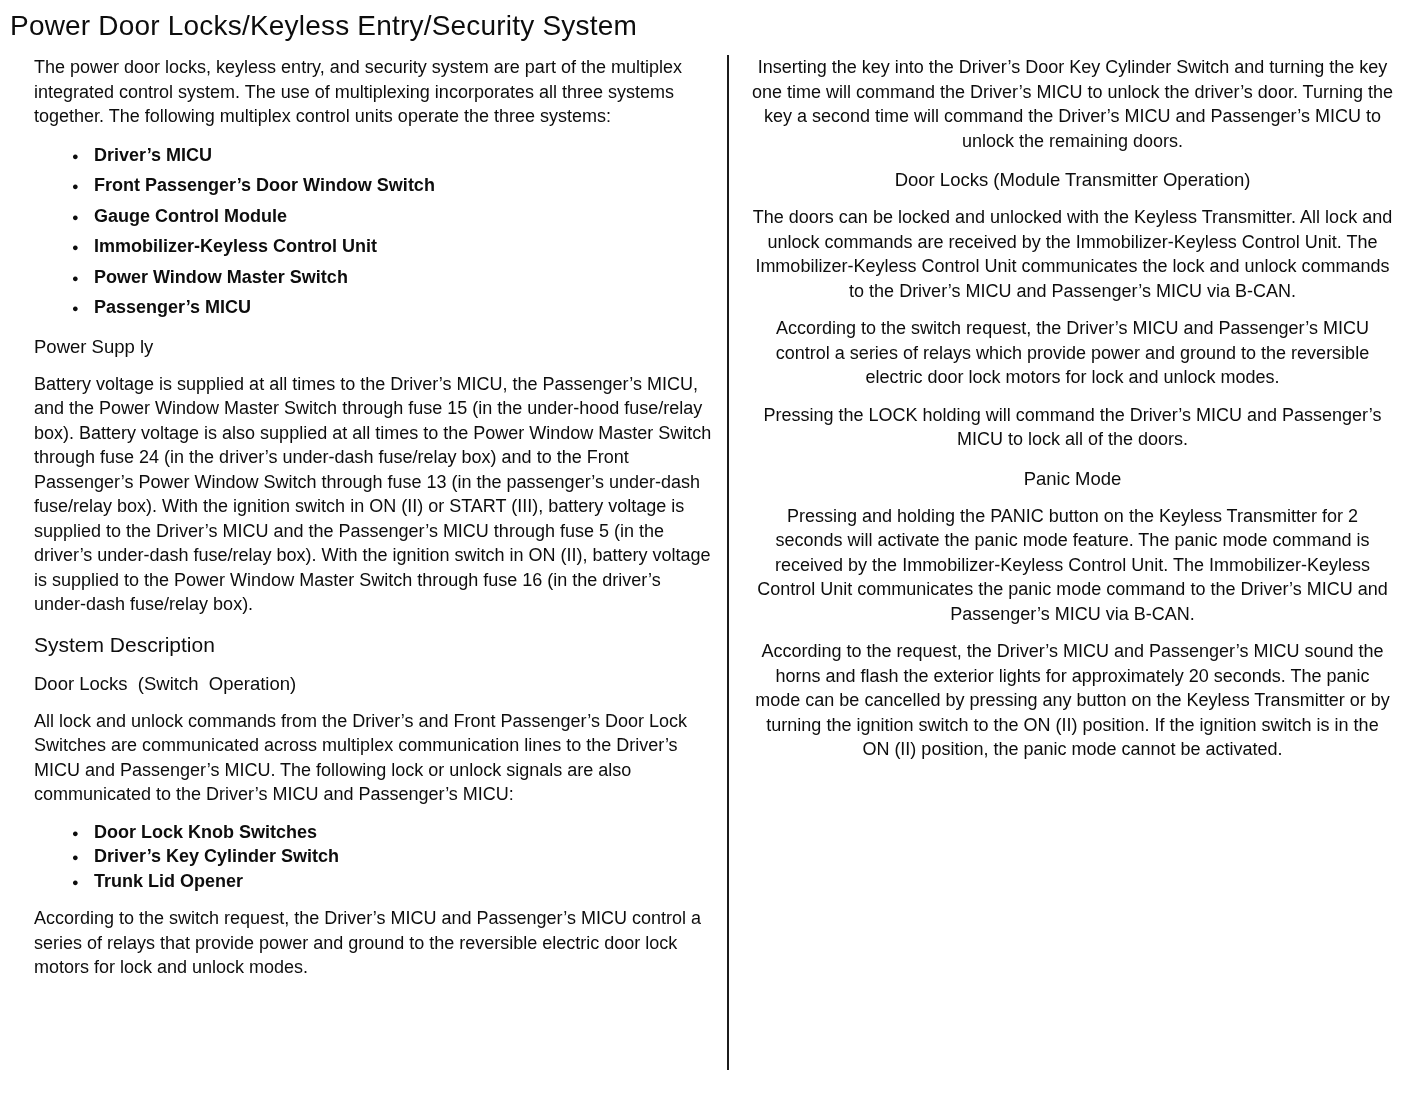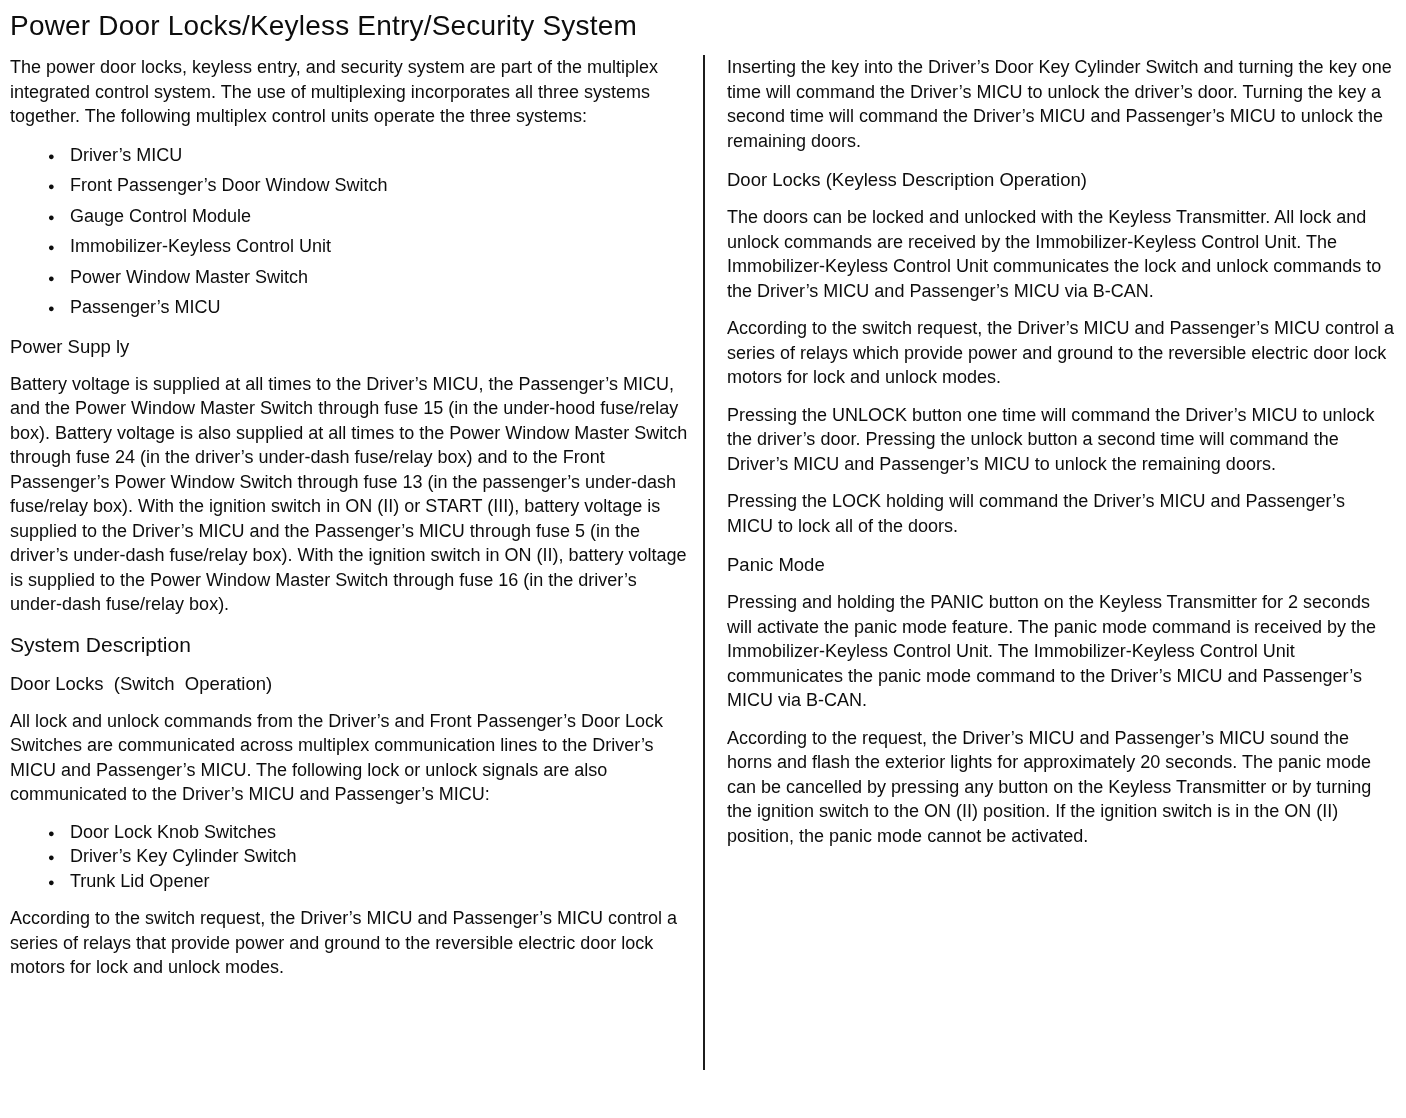--- a/index.html
+++ b/index.html
@@ -29,31 +29,33 @@
   }
   .columns {
     display: flex;
     align-items: flex-start;
     margin-top: 13px;
   }
   .col-left {
     width: 693px;
     flex: 0 0 693px;
     padding-right: 10px;
+    margin-left: 24px;
   }
   .col-divider {
     flex: 0 0 2px;
     width: 2px;
     height: 1015px;
     background: #1c1c1c;
   }
   .col-right {
     flex: 1 1 auto;
     padding-left: 22px;
     padding-right: 4px;
+    text-align: center;
   }
   p.body-para {
     font-size: 18px;
     line-height: 24.5px;
     margin: 0 0 13px 0;
   }
   .sub-heading {
     font-size: 18.5px;
     line-height: 24px;
     font-weight: 400;
@@ -61,20 +63,21 @@
     white-space: pre-wrap;
   }
   .mid-heading {
     font-size: 21px;
     font-weight: 400;
     margin: 16px 0 14px 0;
   }
   ul.bullet-list {
     list-style: none;
     margin: 14px 0 14px 0;
+    font-weight: bold;
   }
   ul.bullet-list li {
     font-size: 18px;
     line-height: 24.5px;
     padding-left: 60px;
     position: relative;
   }
   ul.bullet-list li::before {
     content: "●";
     position: absolute;
@@ -124,24 +127,23 @@
       </ul>
 
       <p class="body-para">According to the switch request, the Driver’s MICU and Passenger’s MICU control a series of relays that provide power and ground to the reversible electric door lock motors for lock and unlock modes.</p>
     </div>
 
     <div class="col-divider"></div>
 
     <div class="col-right">
       <p class="body-para" style="margin-top:0">Inserting the key into the Driver’s Door Key Cylinder Switch and turning the key one time will command the Driver’s MICU to unlock the driver’s door. Turning the key a second time will command the Driver’s MICU and Passenger’s MICU to unlock the remaining doors.</p>
 
-      <h3 class="sub-heading">Door Locks (Keyless Description Operation)</h3>
+      <h3 class="sub-heading">Door Locks (Module Transmitter Operation)</h3>
       <p class="body-para">The doors can be locked and unlocked with the Keyless Transmitter. All lock and unlock commands are received by the Immobilizer-Keyless Control Unit. The Immobilizer-Keyless Control Unit communicates the lock and unlock commands to the Driver’s MICU and Passenger’s MICU via B-CAN.</p>
       <p class="body-para">According to the switch request, the Driver’s MICU and Passenger’s MICU control a series of relays which provide power and ground to the reversible electric door lock motors for lock and unlock modes.</p>
-      <p class="body-para">Pressing the UNLOCK button one time will command the Driver’s MICU to unlock the driver’s door. Pressing the unlock button a second time will command the Driver’s MICU and Passenger’s MICU to unlock the remaining doors.</p>
       <p class="body-para">Pressing the LOCK holding will command the Driver’s MICU and Passenger’s MICU to lock all of the doors.</p>
 
       <h3 class="sub-heading">Panic Mode</h3>
       <p class="body-para">Pressing and holding the PANIC button on the Keyless Transmitter for 2 seconds will activate the panic mode feature. The panic mode command is received by the Immobilizer-Keyless Control Unit. The Immobilizer-Keyless Control Unit communicates the panic mode command to the Driver’s MICU and Passenger’s MICU via B-CAN.</p>
       <p class="body-para">According to the request, the Driver’s MICU and Passenger’s MICU sound the horns and flash the exterior lights for approximately 20 seconds. The panic mode can be cancelled by pressing any button on the Keyless Transmitter or by turning the ignition switch to the ON (II) position. If the ignition switch is in the ON (II) position, the panic mode cannot be activated.</p>
     </div>
 
   </div>
 </div>
 

